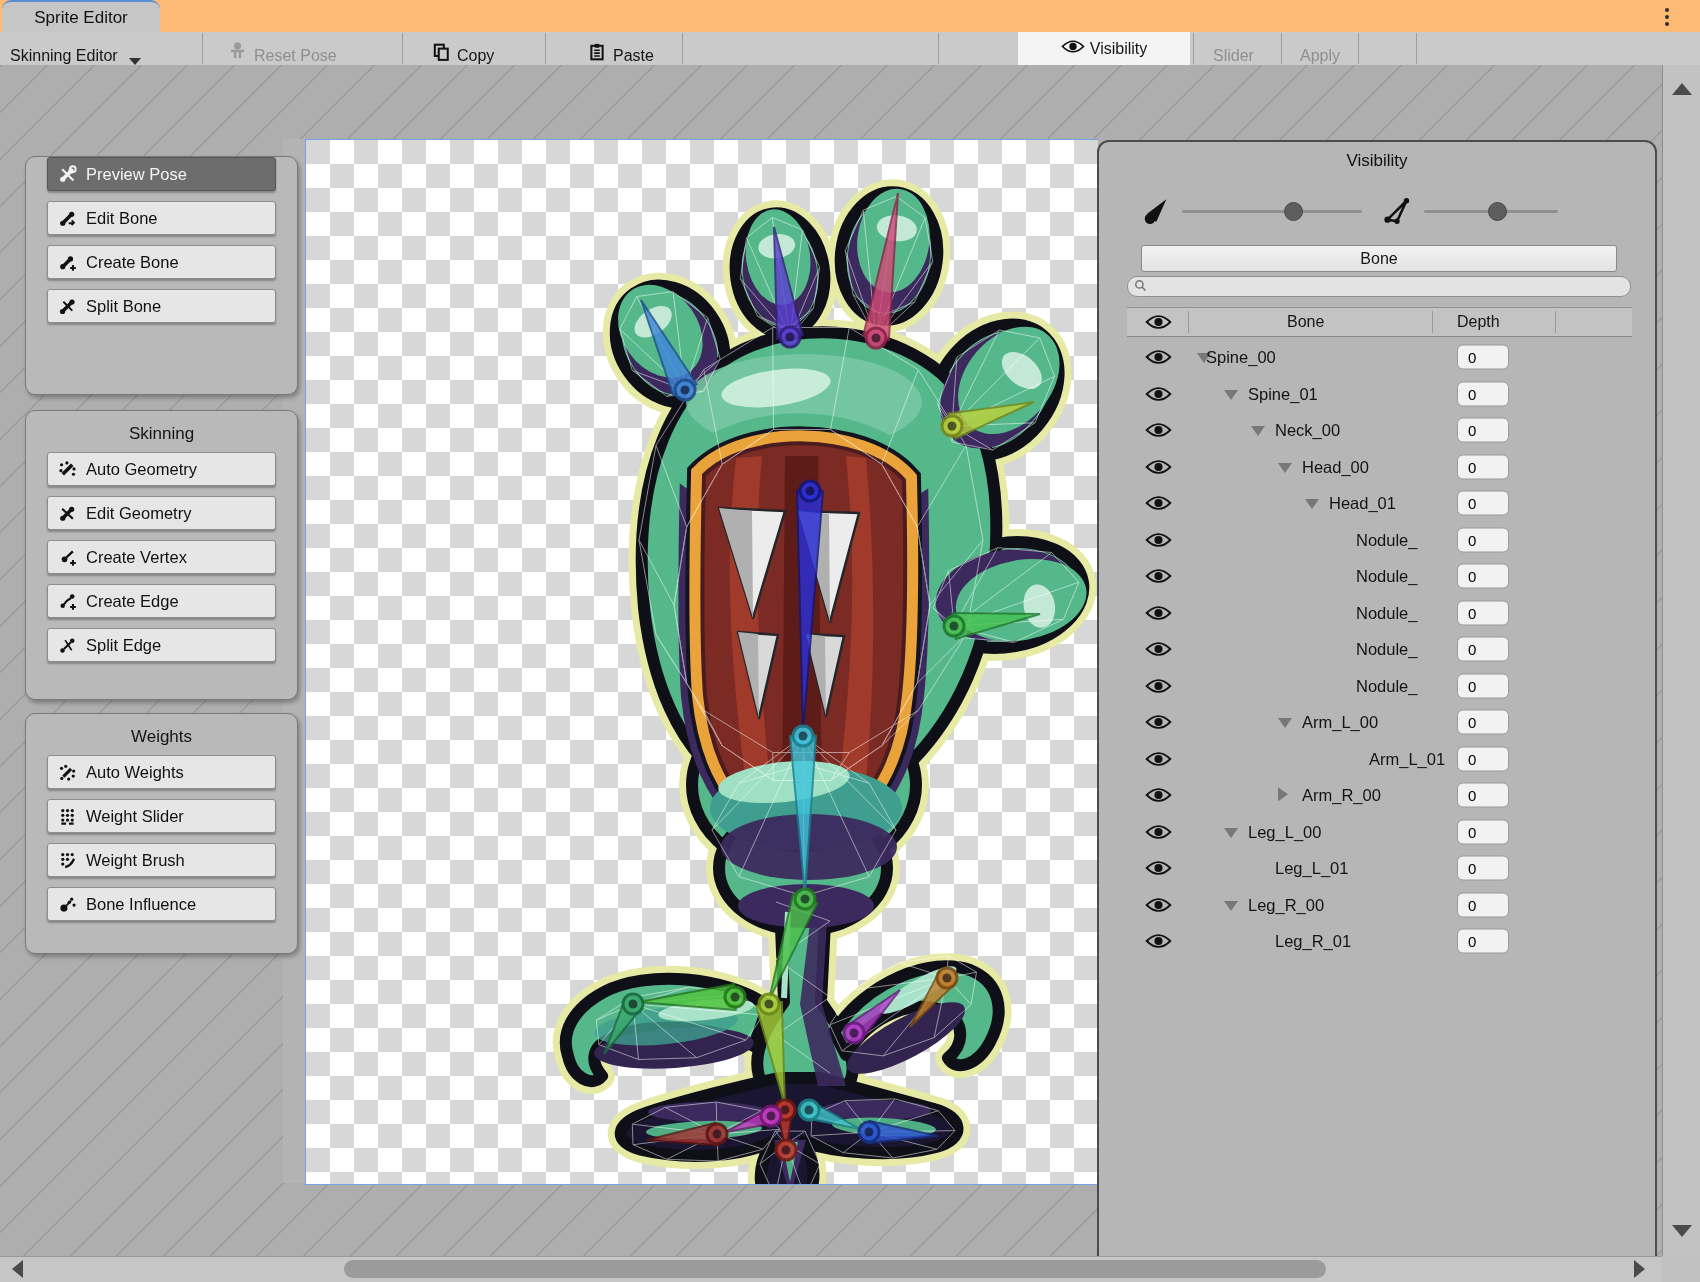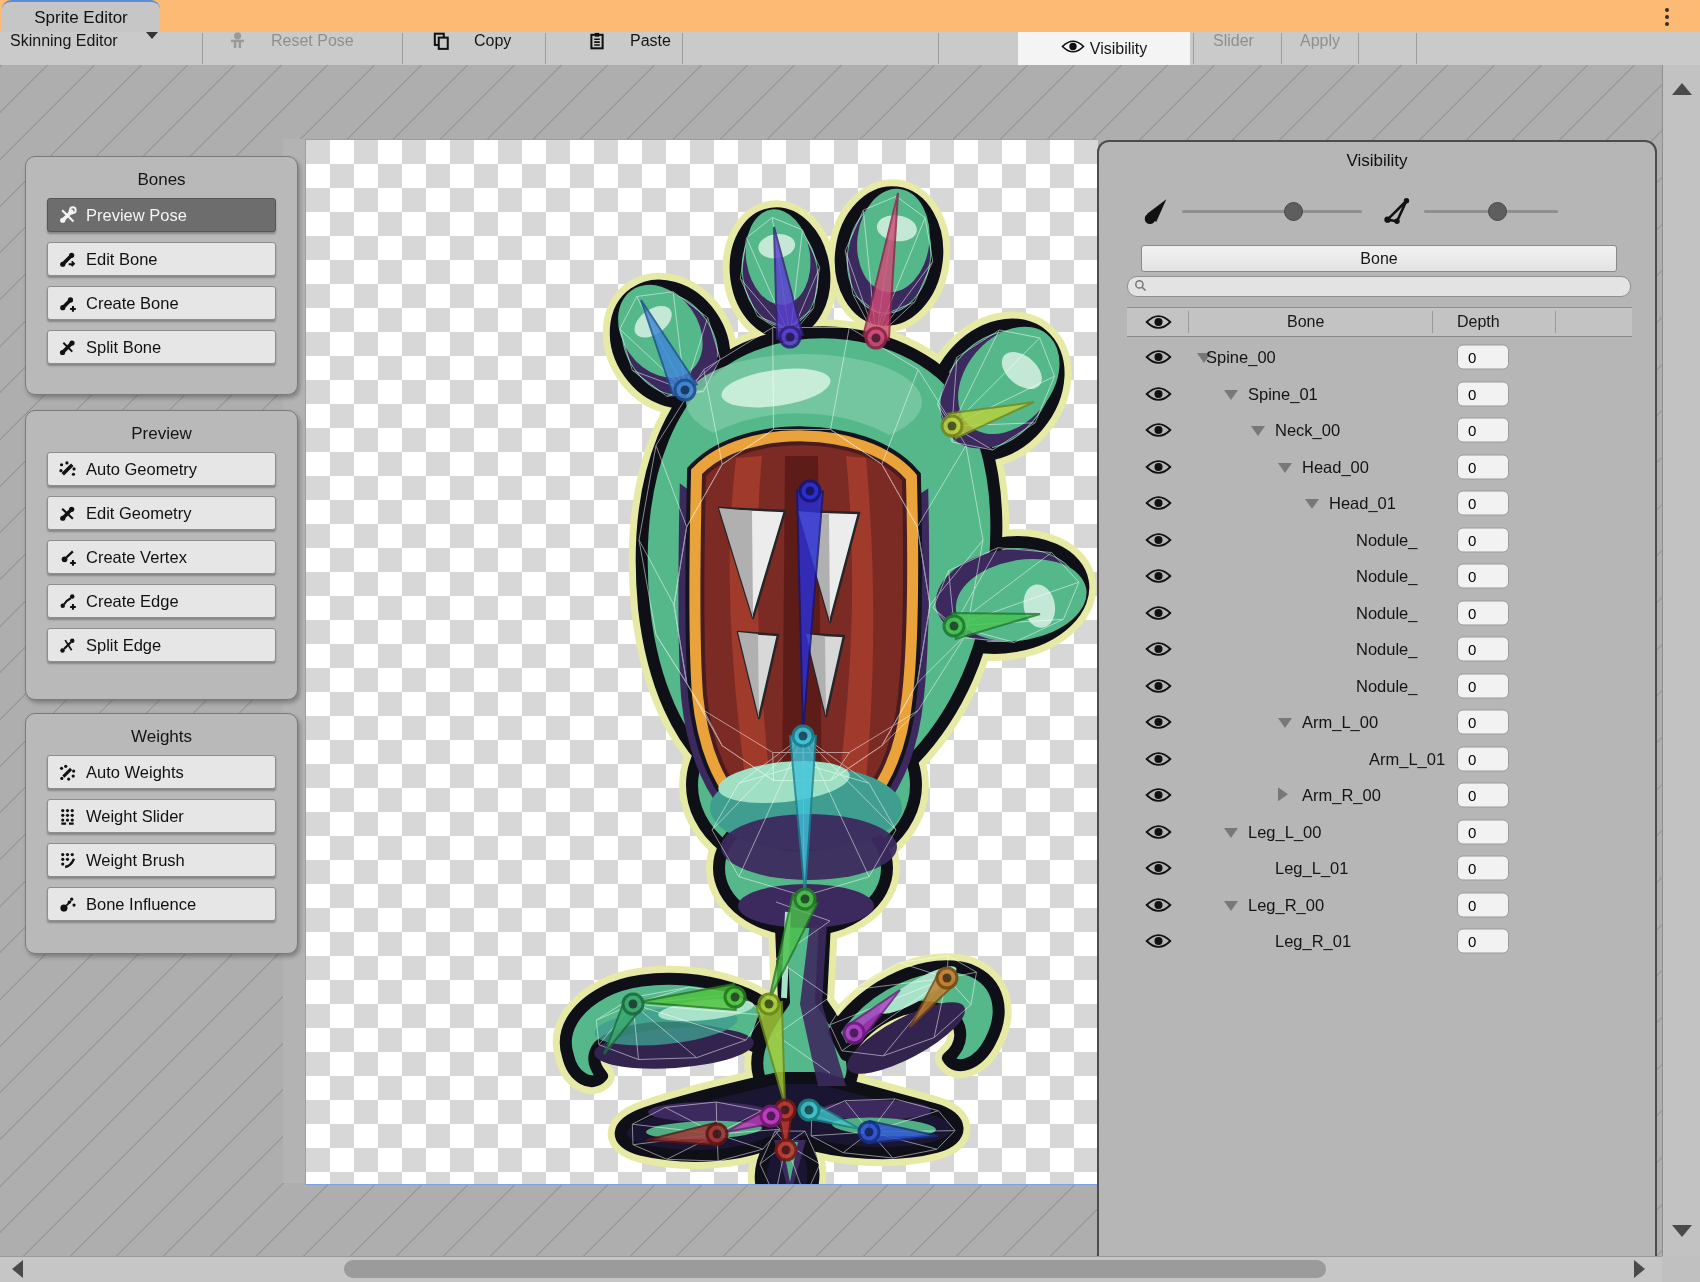--- a/index.html
+++ b/index.html
@@ -11,21 +11,21 @@
   #tabbar{left:0;top:0;width:1700px;height:32px;background:#fdba74;}
   #sprite-tab{left:2px;top:0;width:158px;height:32px;background:#c6c6c6;
       border-radius:9px 9px 0 0;border-top:2px solid #5b8dd6;
       display:flex;align-items:center;justify-content:center;font-size:17px;color:#111;}
   #overflow{left:1652px;top:4px;width:30px;height:26px;display:flex;flex-direction:column;
       align-items:center;justify-content:center;gap:3px;cursor:pointer;}
   #overflow i{width:4px;height:4px;border-radius:50%;background:#2d2d2d;}
   
   #toolbar{left:0;top:32px;width:1700px;height:33px;background:#cacaca;
       border-bottom:1px solid #7e7e7e;}
-  .tb-text{position:absolute;top:0;height:33px;display:flex;align-items:flex-start;font-size:16px;gap:24px;}
+  .tb-text{position:absolute;top:0;height:33px;display:flex;align-items:flex-end;font-size:16px;gap:7px;}
   .tb-sep{position:absolute;top:1px;width:1px;height:31px;background:#9d9d9d;}
   .disabled{color:#8f8f8f;}
   .caret{width:0;height:0;border-left:6px solid transparent;border-right:6px solid transparent;
       border-top:7px solid #333;margin-left:4px;}
   #vis-btn{left:1018px;top:0;width:172px;height:33px;background:#f4f4f4;
       display:flex;align-items:center;justify-content:center;font-size:16px;gap:5px;}
   .swatch-rgb{left:1372px;top:39px;width:30px;height:20px;border:2px solid #111;
       background:linear-gradient(90deg,#d98a80 0 33%,#8ecb7e 33% 66%,#7e93cb 66% 100%);}
   .slider-track{position:absolute;height:3px;background:#8f8f8f;border-radius:2px;}
   .slider-knob{position:absolute;width:17px;height:17px;border-radius:50%;background:#5e5e5e;border:1px solid #474747;}
@@ -420,21 +420,20 @@
             <polygon points="633.16,832.08 648.84,843.92 604,887" fill="#c07f2e" stroke="#7a4a12" stroke-width="2" opacity="0.82"></polygon>
             <circle cx="641" cy="838" r="10" fill="#c07f2e" stroke="#7a4a12" stroke-width="3" opacity="0.9"></circle>
             <circle cx="641" cy="838" r="4.5" fill="rgba(10,10,20,0.6)"></circle>
             <circle cx="480" cy="1010" r="10" fill="#c03a30" stroke="#6d1a14" stroke-width="3" opacity="0.9"></circle>
             <circle cx="480" cy="1010" r="4.5" fill="rgba(10,10,20,0.6)"></circle>
           </g>
         </svg>
     </div>
     <div id="left-groups">
         <div class="group" style="top: 91px; height: 237px;">
-          <h3>Bones</h3>
           <div class="tool-btn sel">
             <span style="line-height: 0;"><svg width="19" height="19" viewBox="0 0 16 16">
                 <circle cx="4" cy="12" r="2.2" fill="#f4f4f4"></circle>
                 <circle cx="11" cy="5" r="2.2" fill="#f4f4f4"></circle>
                 <path d="M4,12 L11,5" stroke="#f4f4f4" stroke-width="3"></path>
                 <path d="M3.5,3.5 L13,13" stroke="#f4f4f4" stroke-width="1.8"></path>
                 <circle cx="12.5" cy="3.5" r="2.4" fill="none" stroke="#f4f4f4" stroke-width="1.6"></circle>
               </svg></span>
             <span>Preview Pose</span>
           </div>
@@ -460,21 +459,21 @@
             <span style="line-height: 0;"><svg width="19" height="19" viewBox="0 0 16 16">
                 <circle cx="3.8" cy="12.2" r="2.2" fill="#111"></circle>
                 <circle cx="11.8" cy="4.2" r="2.2" fill="#111"></circle>
                 <path d="M3.8,12.2 L11.8,4.2" stroke="#111" stroke-width="3"></path>
                 <path d="M4.5,4 L12,11.5" stroke="#111" stroke-width="1.6"></path>
               </svg></span>
             <span>Split Bone</span>
           </div>
         </div>
         <div class="group" style="top: 345px; height: 288px;">
-          <h3>Preview</h3>
+          <h3>Skinning</h3>
           <div class="tool-btn">
             <span style="line-height: 0;"><svg width="19" height="19" viewBox="0 0 16 16">
                 <path d="M4,12 L12,4" stroke="#111" stroke-width="3"></path>
                 <circle cx="3" cy="4" r="1.35" fill="#111"></circle>
                 <circle cx="7.5" cy="2.5" r="1.35" fill="#111"></circle>
                 <circle cx="13" cy="12" r="1.35" fill="#111"></circle>
                 <circle cx="13.5" cy="7.5" r="1.35" fill="#111"></circle>
                 <circle cx="2.5" cy="9" r="1.35" fill="#111"></circle>
               </svg></span>
             <span>Auto Geometry</span>

